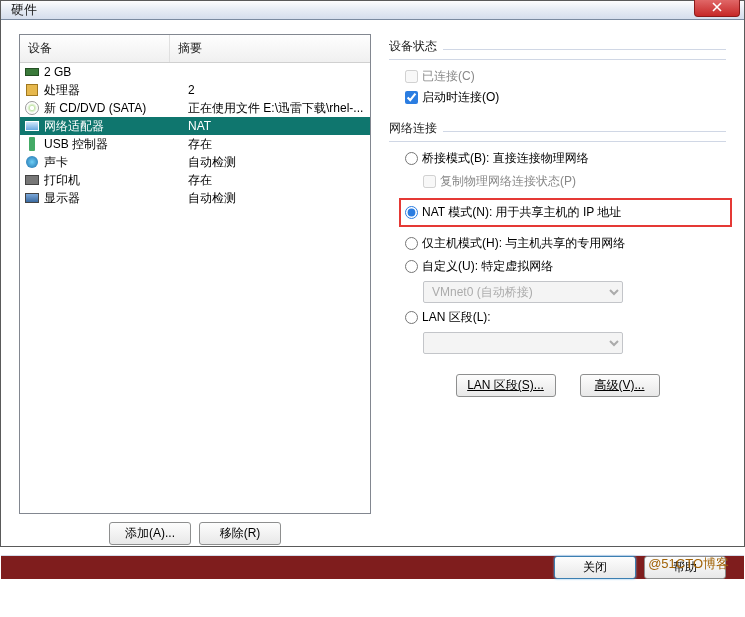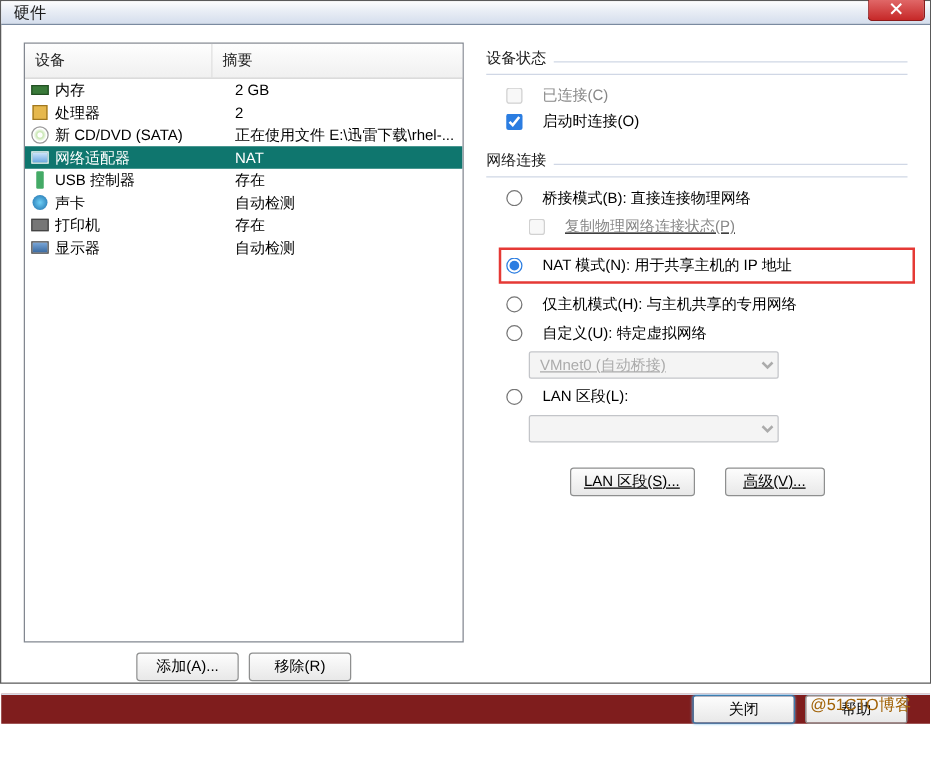--- a/index.html
+++ b/index.html
@@ -33,22 +33,22 @@
 
 .right-pane { flex: 1; display: flex; flex-direction: column; gap: 14px; padding-top: 4px; }
 
 .group { }
 .group-title { color: #1a1a1a; margin-bottom: 6px; }
 .group-body { border-top: 1px solid #d0d7e5; padding-top: 8px; padding-left: 16px; display: flex; flex-direction: column; gap: 4px; margin-top: -2px; }
 .grp-h { display:flex; align-items:center; }
 .grp-h .group-title { margin-right:6px; white-space:nowrap; }
 .grp-line { flex:1; height:1px; background:#d0d7e5; }
 
-.row-inline { display: flex; align-items: center; gap: 12px; }
-.indent { margin-left: 18px; text-decoration: underline; }
+.row-inline { display: flex; align-items: center; gap: 0; }
+.indent { margin-left: 18px; }
 
 input[type=checkbox], input[type=radio] { accent-color: #2b7de1; margin: 0 4px 0 0; vertical-align: middle; }
 label { cursor: pointer; }
 
 .highlight-box { border: 2px solid #e53935; margin: 2px -6px; padding: 4px 4px; }
 
 select, input[type=text] { height: 22px; border: 1px solid #abadb3; border-radius: 2px; padding: 0 4px; background: #fff; }
 select:disabled { background: #f0f0f0; color: #888; }
 
 .right-buttons { display: flex; gap: 24px; justify-content: center; margin-top: 6px; text-decoration: underline; }
@@ -87,21 +87,20 @@
       <div class="device-table">
         <div class="device-header">
           <div class="hcol dev">设备</div>
           <div class="hcol sum">摘要</div>
         </div>
         <div id="device-rows">
             <div class="device-row">
               <span class="icon">
                 <span class="ic-mem"></span>
               </span>
-              <span class="dcell">内存</span>
               <span class="scell">2 GB</span>
             </div>
             <div class="device-row">
               <span class="icon">
                 <span class="ic-cpu"></span>
               </span>
               <span class="dcell">处理器</span>
               <span class="scell">2</span>
             </div>
             <div class="device-row">

